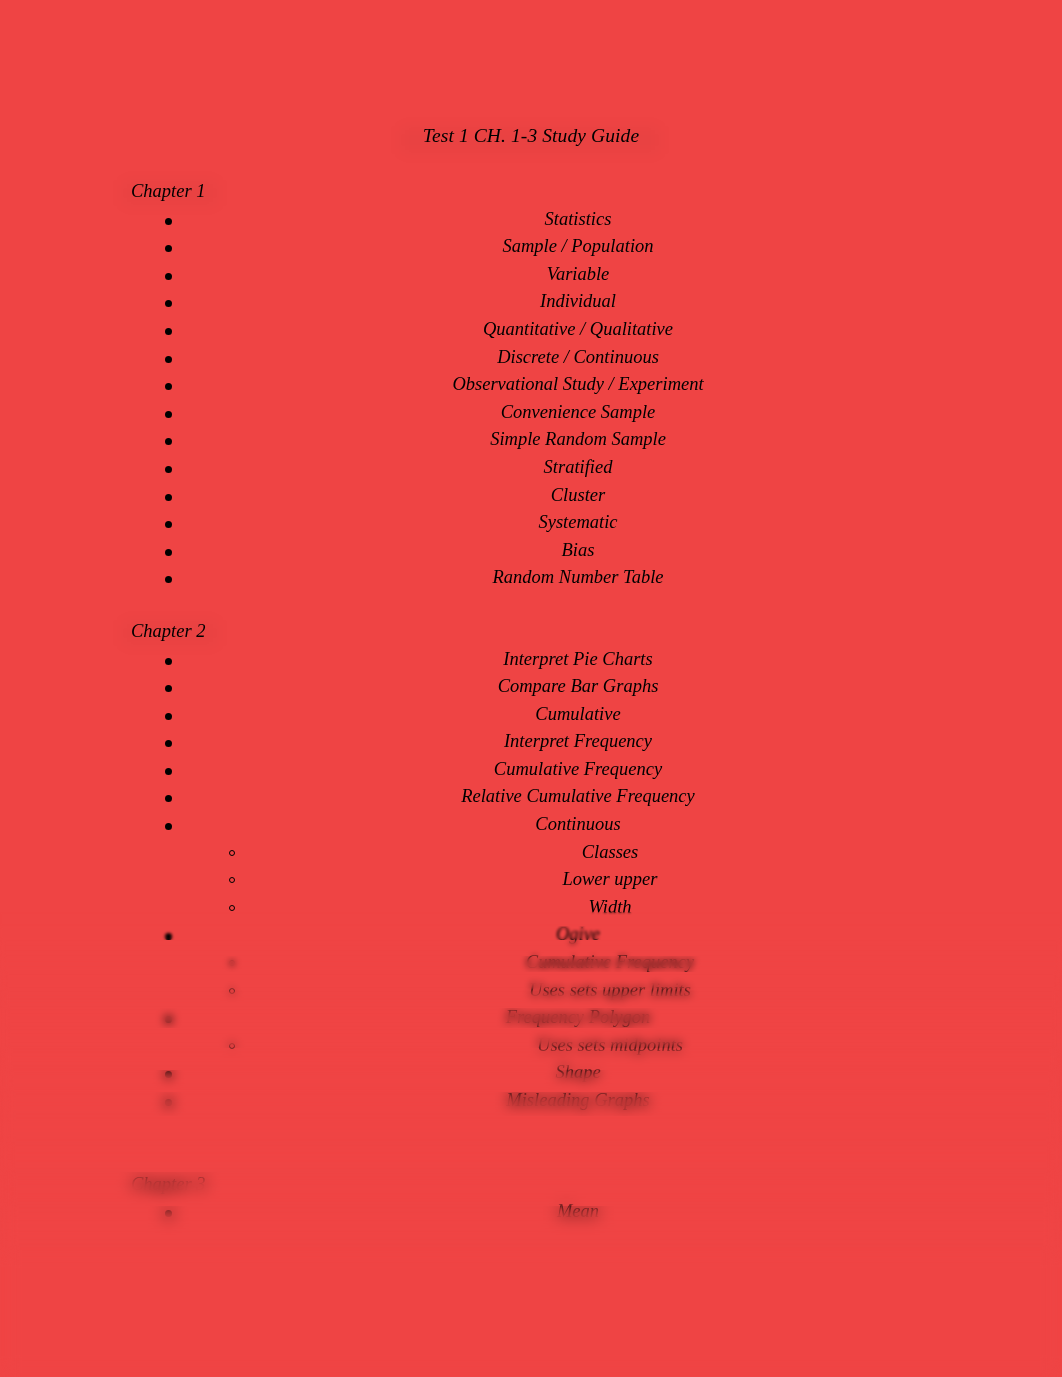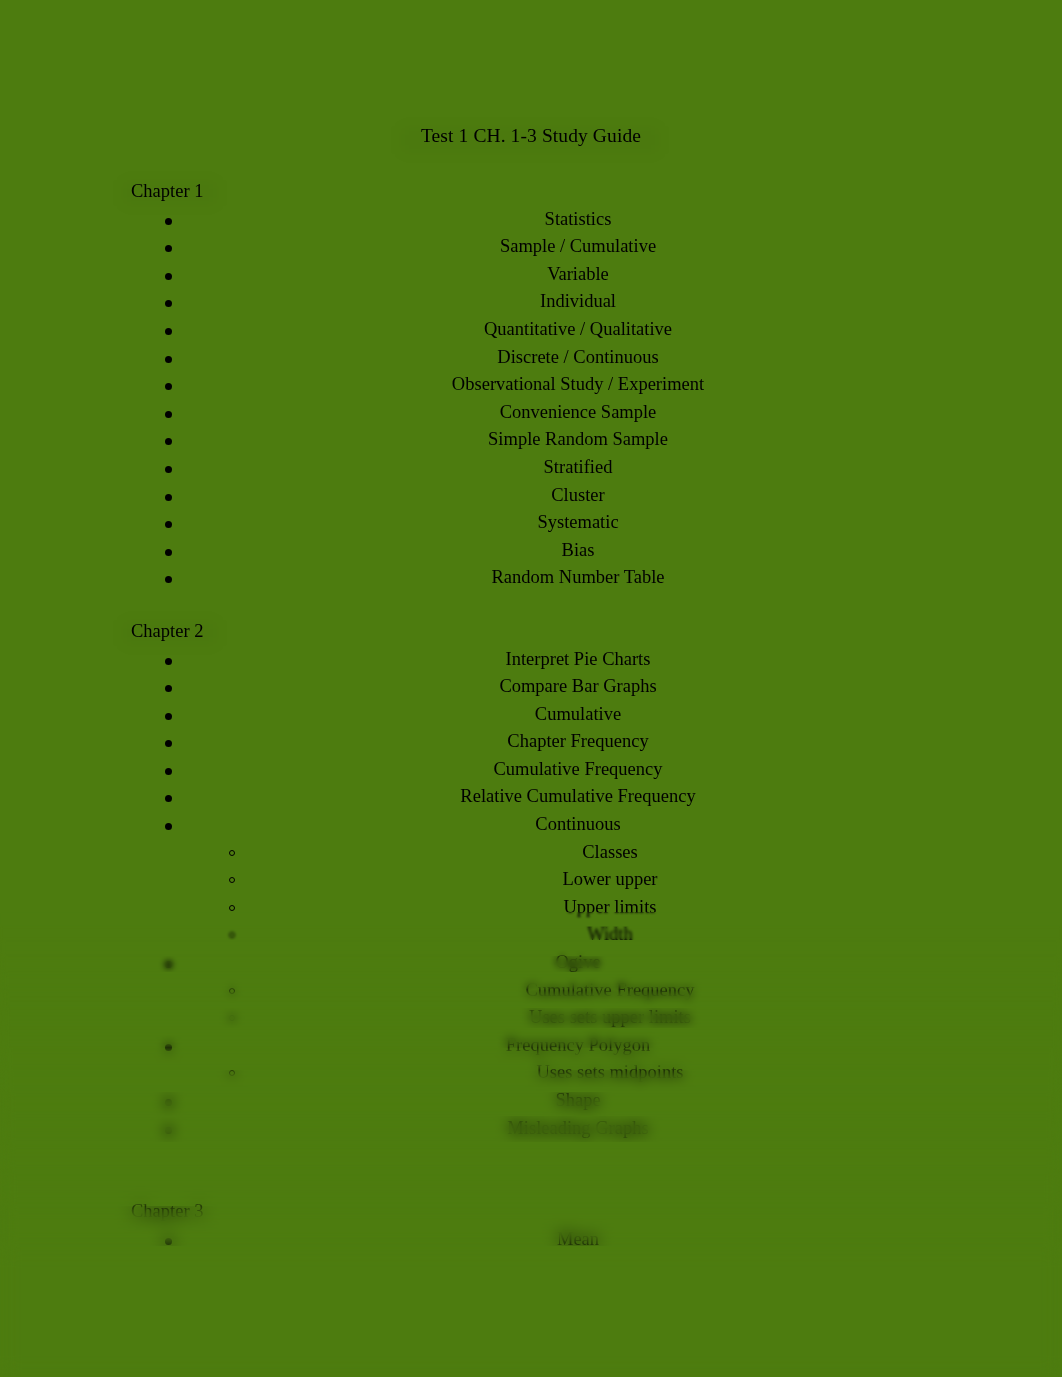--- a/index.html
+++ b/index.html
@@ -12,21 +12,22 @@
     height: 1377px;
     position: relative;
     overflow: hidden;
     font-family: "Liberation Serif", "DejaVu Serif", serif;
     color: #000000;
   }
 
   .page {
     position: absolute;
     inset: 0;
-    background: #4d7c0f;
+    background: #ef4444;
+    font-style: italic;
   }
 
   
   .doc-title {
     position: absolute;
     left: 0;
     right: 0;
     top: 124px;
     text-align: center;
     font-size: 19.5px;
@@ -143,21 +144,21 @@
 
     <div class="chapter-heading">Chapter 1</div>
 
     <ul class="level1">
       <li>
         <span class="bullet-disc"></span>
         <span>Statistics</span>
       </li>
       <li>
         <span class="bullet-disc"></span>
-        <span>Sample / Cumulative</span>
+        <span>Sample / Population</span>
       </li>
       <li>
         <span class="bullet-disc"></span>
         <span>Variable</span>
       </li>
       <li>
         <span class="bullet-disc"></span>
         <span>Individual</span>
       </li>
       <li>
@@ -214,21 +215,21 @@
       <li>
         <span class="bullet-disc"></span>
         <span>Compare Bar Graphs</span>
       </li>
       <li>
         <span class="bullet-disc"></span>
         <span>Cumulative</span>
       </li>
       <li>
         <span class="bullet-disc"></span>
-        <span>Chapter Frequency</span>
+        <span>Interpret Frequency</span>
       </li>
       <li>
         <span class="bullet-disc"></span>
         <span>Cumulative Frequency</span>
       </li>
       <li>
         <span class="bullet-disc"></span>
         <span>Relative Cumulative Frequency</span>
       </li>
       <li>
@@ -236,24 +237,20 @@
         <span>Continuous</span>
 
         <ul class="level2">
           <li>
             <span class="bullet-circle"></span>
             <span>Classes</span>
           </li>
           <li>
             <span class="bullet-circle"></span>
             <span>Lower upper</span>
-          </li>
-          <li>
-            <span class="bullet-circle"></span>
-            <span>Upper limits</span>
           </li>
           <li>
             <span class="bullet-circle"></span>
             <span>Width</span>
           </li>
         </ul>
       </li>
 
       <li>
         <span class="bullet-disc"></span>

